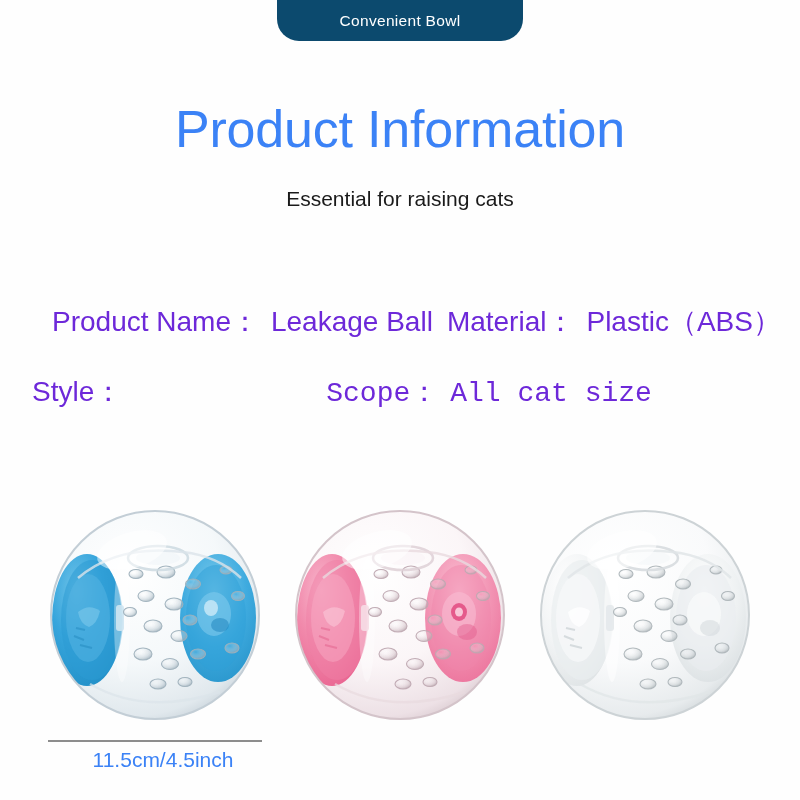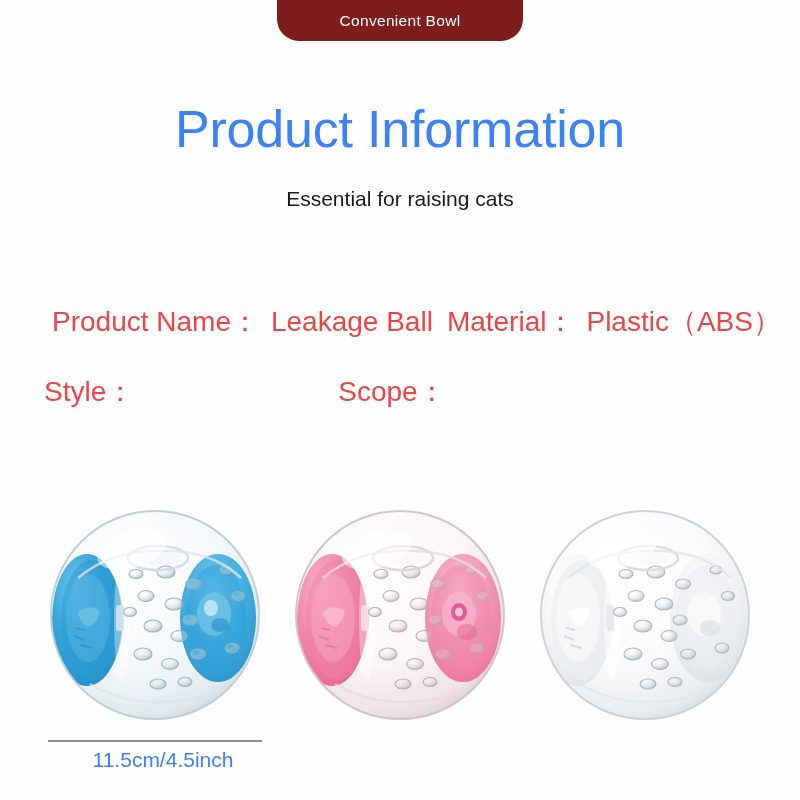--- a/index.html
+++ b/index.html
@@ -15,21 +15,21 @@
     position: relative;
   }
 
   
   #badge {
     position: absolute;
     left: 277px;
     top: 0;
     width: 246px;
     height: 41px;
-    background: #7f1d1d;
+    background: #0c4a6e;
     border-radius: 0 0 22px 22px;
     display: flex;
     align-items: center;
     justify-content: center;
     box-sizing: border-box;
   }
   #badge-label {
     color: #ffffff;
     font-size: 15.5px;
     letter-spacing: 0.3px;
@@ -64,33 +64,33 @@
 
   
   .spec-row {
     position: absolute;
     left: 0;
     width: 800px;
     height: 40px;
     display: flex;
     align-items: center;
     font-size: 28px;
-    color: #ef4444;
+    color: #6d28d9;
     font-weight: 400;
     white-space: nowrap;
   }
   #spec-row-1 { top: 302px; padding-left: 52px; box-sizing: border-box; }
-  #spec-row-2 { top: 372px; padding-left: 44px; box-sizing: border-box; }
+  #spec-row-2 { top: 372px; padding-left: 32px; box-sizing: border-box; }
 
   .spec-key { font-weight: 400; }
   .spec-val { font-weight: 400; }
   .spec-pair { display: inline-flex; align-items: baseline; }
   .gap-a { display: inline-block; width: 14px; }
   .gap-b { display: inline-block; width: 12px; }
-  #spec-scope-pair { margin-left: 192px; }
+  #spec-scope-pair { margin-left: 192px; font-family: Liberation Mono, monospace; }
 
   
   #product-row {
     position: absolute;
     left: 0;
     top: 500px;
     width: 800px;
     height: 235px;
   }
   .ball {
@@ -149,20 +149,21 @@
 </div>
 
 <div class="spec-row" id="spec-row-2">
   <span class="spec-pair">
     <span class="spec-key">Style：</span>
     <span class="gap-b"></span>
   </span>
   <span class="spec-pair" id="spec-scope-pair">
     <span class="spec-key">Scope：</span>
     <span class="gap-b"></span>
+    <span class="spec-val">All cat size</span>
   </span>
 </div>
 
 <div id="product-row">
 
   <div class="ball" id="ball-blue">
     <svg viewBox="0 0 214 214" width="214" height="214">
       <defs>
         <radialGradient id="shellB" cx="38%" cy="30%" r="78%">
           <stop offset="0%" stop-color="#ffffff" stop-opacity="0.98"></stop>

